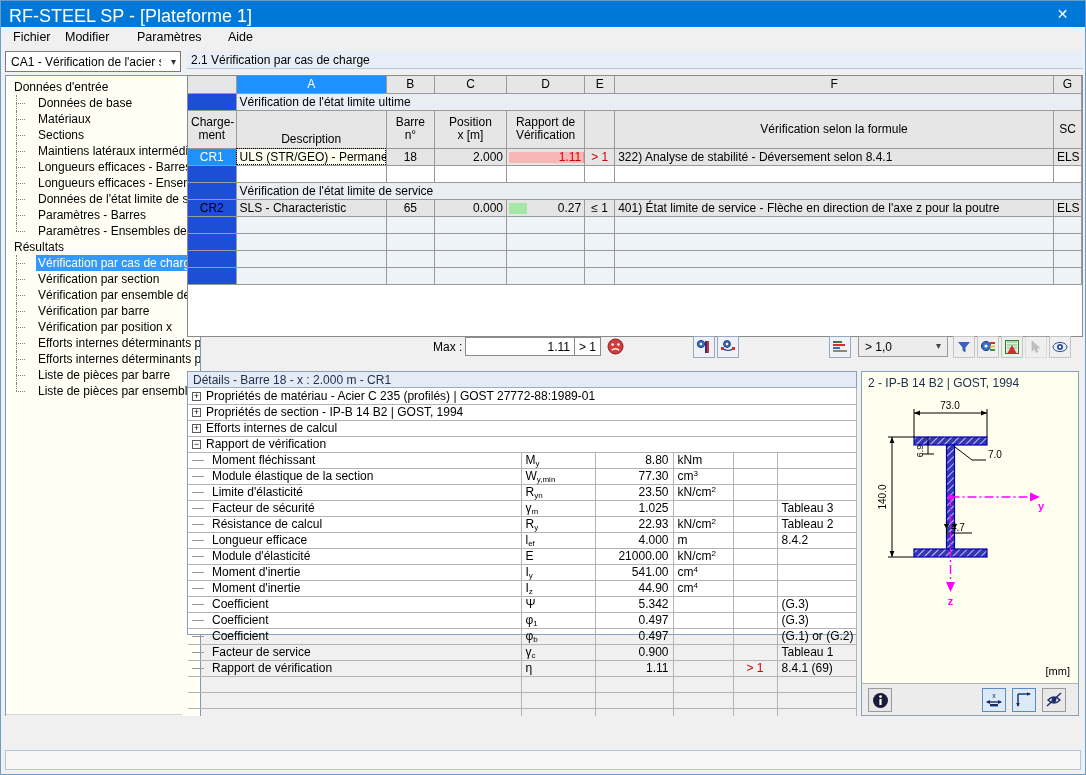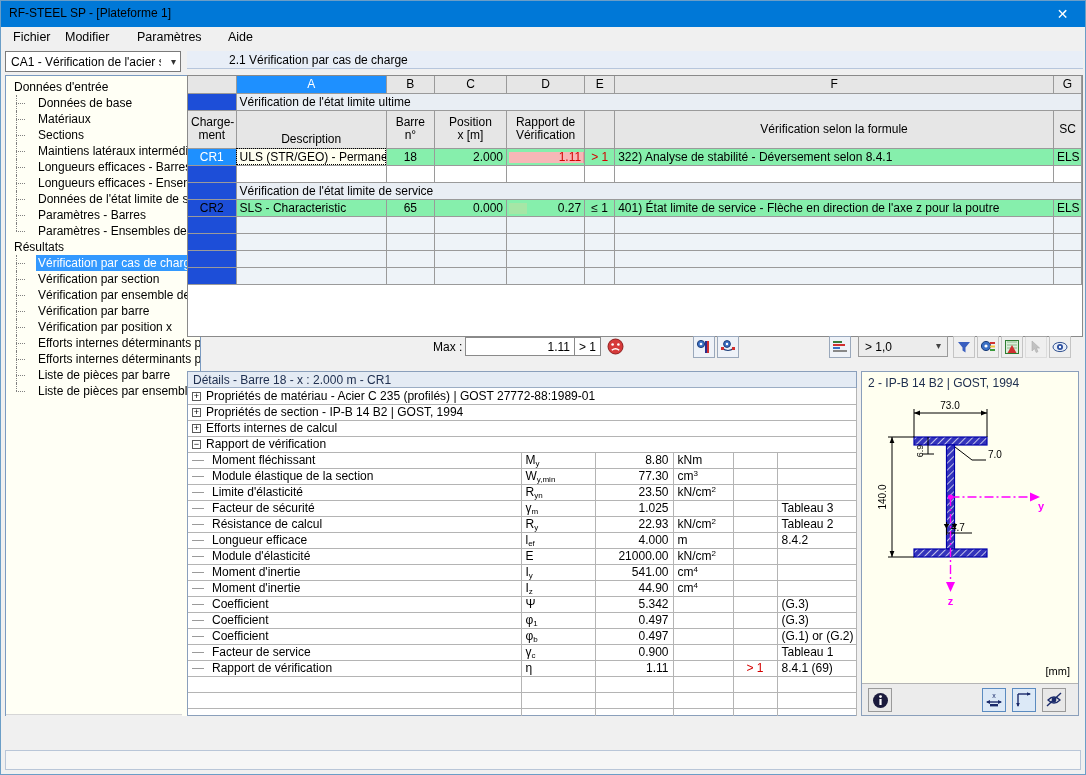--- a/index.html
+++ b/index.html
@@ -20,21 +20,21 @@
   }
 
   
   .titlebar {
     position: absolute; left: 0; top: 0; width: 1084px; height: 26px;
     background: #0078d7;
     color: #fff;
   }
   .titlebar .title {
     position: absolute; left: 8px; top: 5px;
-    font-size: 12px; color: #000000; white-space: nowrap;
+    font-size: 18px; color: #ffffff; white-space: nowrap;
   }
   .titlebar .closebtn {
     position: absolute; right: 0; top: 0; width: 45px; height: 26px;
     display: flex; align-items: center; justify-content: center;
     color: #fff; font-size: 14px; line-height: 1;
   }
 
   
   .menubar {
     position: absolute; left: 0; top: 26px; width: 1084px; height: 22px;
@@ -98,21 +98,21 @@
   }
 
   
   .rightarea { position: absolute; left: 186px; top: 50px; width: 896px; height: 665px; }
 
   .sectionbar {
     position: absolute; left: 0; top: 0; width: 896px; height: 18px;
     background: #e8eef7; border-bottom: 1px solid #b7c6dc;
     font-size: 12px; color: #000;
   }
-  .sectionbar span { position: absolute; left: 4px; top: 2px; white-space: nowrap; margin-left: 38px; }
+  .sectionbar span { position: absolute; left: 4px; top: 2px; white-space: nowrap; }
 
   
   .restable {
     position: absolute; left: 0; top: 24px; width: 896px; height: 262px;
     border: 1px solid #8a8a8a; background: #fff;
     overflow: hidden;
   }
   table.grid { border-collapse: collapse; table-layout: fixed; width: 894px; }
   table.grid td, table.grid th {
     border-right: 1px solid #9a9a9a;
@@ -120,21 +120,21 @@
     font-size: 12px; font-weight: normal;
     padding: 0 3px; height: 17px; vertical-align: middle;
     overflow: hidden; white-space: nowrap;
   }
   .colhdr { background: #e6e6e6; text-align: center; height: 15px; }
   .colhdr.active { background: #1e90ff; color: #fff; }
   .hdr2 { background: #e6e6e6; text-align: center; }
   .rowhdr { background: #1d4ed8; text-align: center; }
   .rowhdr.sel { background: #1e90ff; color: #fff; }
   .grp { background: #e9eef4; }
-  .cell { background: #86efac; }
+  .cell { background: #e5e5e5; }
   .cell.c { text-align: center; }
   .cell.r { text-align: right; }
   .cell.blank { background: #ffffff; }
   .cell.lt { background: #eef3f8; }
   .red { color: #d40000; }
   .descsel {
     outline: 1px dotted #000; outline-offset: -1px;
     background: #fffff0;
   }
   .ratiobar {
@@ -168,21 +168,21 @@
   .selcombo {
     position: absolute; left: 671px; top: 1px; width: 90px; height: 21px;
     background: #ececec; border: 1px solid #9a9a9a;
     font-size: 12px;
   }
   .selcombo .t { position: absolute; left: 6px; top: 3px; }
   .selcombo .a { position: absolute; right: 6px; top: 3px; font-size: 10px; color: #444; }
 
   
   .details {
-    position: absolute; left: 0; top: 320px; width: 670px; height: 345px;
+    position: absolute; left: 0; top: 320px; width: 670px; height: 264px;
     border: 1px solid #8a9fbb; background: #fff;
   }
   .details .dhdr {
     height: 16px; background: #e4ebf4; border-bottom: 1px solid #9badc4;
     font-size: 12px; color: #203050; padding: 1px 0 0 5px; white-space: nowrap;
   }
   table.dgrid { border-collapse: collapse; table-layout: fixed; width: 668px; }
   table.dgrid td {
     border-right: 1px solid #b4b4b4;
     border-bottom: 1px solid #b4b4b4;

